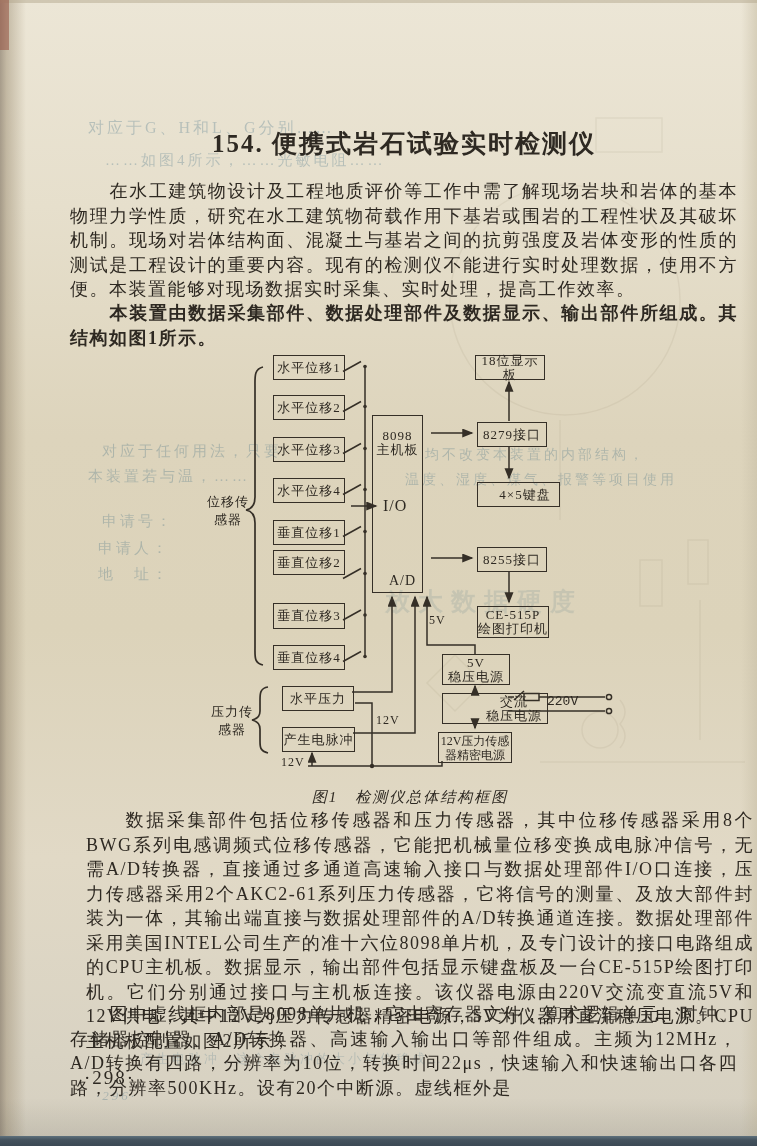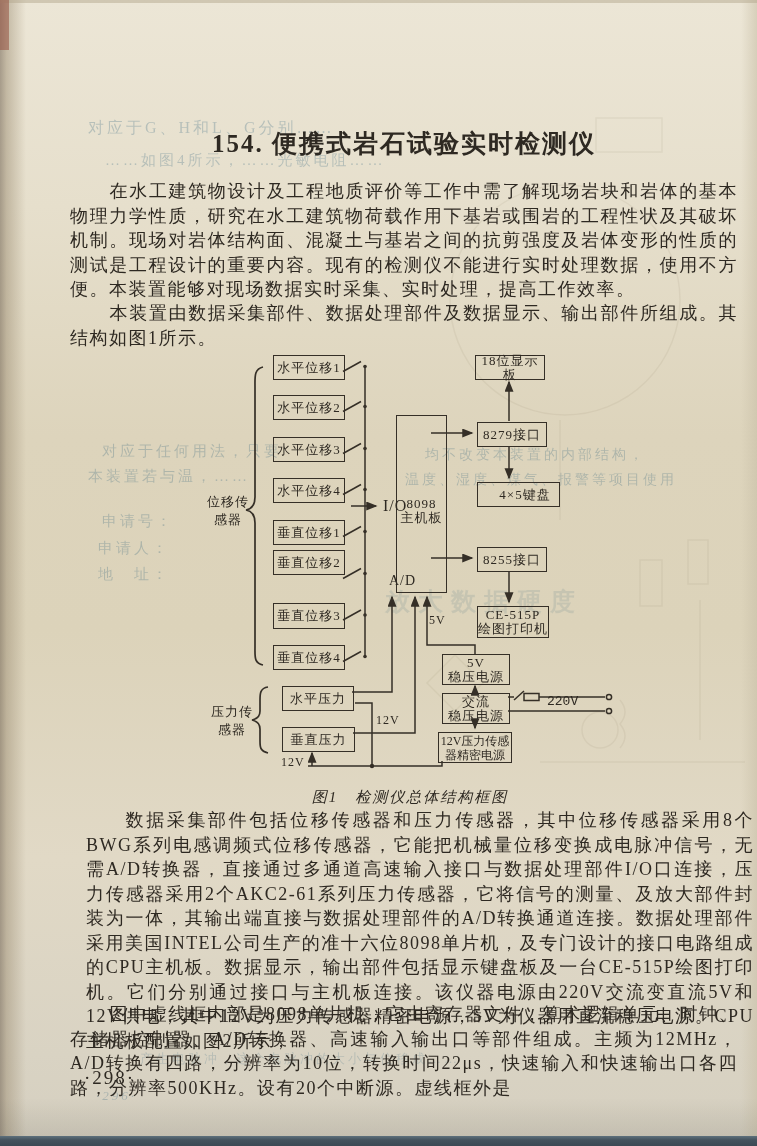--- a/index.html
+++ b/index.html
@@ -71,21 +71,21 @@
     <circle cx="600" cy="730" r="18"></circle>
     <path d="M620,700 q10,12 0,24 q10,12 0,24"></path>
     <line x1="560" y1="420" x2="560" y2="520"></line>
     <rect x="596" y="118" width="66" height="34"></rect>
   </g>
 </svg>
 
 <div class="title">154. 便携式岩石试验实时检测仪</div>
 
 <div class="para indent" style="top:179px;">在水工建筑物设计及工程地质评价等工作中需了解现场岩块和岩体的基本物理力学性质，研究在水工建筑物荷载作用下基岩或围岩的工程性状及其破坏机制。现场对岩体结构面、混凝土与基岩之间的抗剪强度及岩体变形的性质的测试是工程设计的重要内容。现有的检测仪不能进行实时处理数据，使用不方便。本装置能够对现场数据实时采集、实时处理，提高工作效率。</div>
-<div class="para indent" style="top:301px;">本装置由数据采集部件、数据处理部件及数据显示、输出部件所组成。其结构如图1所示。</div>
+<div class="para indent" style="top:301px;font-weight:bold;">本装置由数据采集部件、数据处理部件及数据显示、输出部件所组成。其结构如图1所示。</div>
 <div class="para indent" style="top:808px;margin-left:16px;">数据采集部件包括位移传感器和压力传感器，其中位移传感器采用8个BWG系列电感调频式位移传感器，它能把机械量位移变换成电脉冲信号，无需A/D转换器，直接通过多通道高速输入接口与数据处理部件I/O口连接，压力传感器采用2个AKC2-61系列压力传感器，它将信号的测量、及放大部件封装为一体，其输出端直接与数据处理部件的A/D转换通道连接。数据处理部件采用美国INTEL公司生产的准十六位8098单片机，及专门设计的接口电路组成的CPU主机板。数据显示，输出部件包括显示键盘板及一台CE-515P绘图打印机。它们分别通过接口与主机板连接。该仪器电源由220V交流变直流5V和12V供电，其中12V为压力传感器精密电源，5V为仪器用直流稳压电源。CPU主机板配置如图2所示，</div>
 <div class="para indent" style="top:1002px;">图中虚线框内部是8098单片机，它由寄存器文件，算术逻辑单元、时钟、存储器控制器、A/D转换器、高速输入输出口等部件组成。主频为12MHz，A/D转换有四路，分辨率为10位，转换时间22μs，快速输入和快速输出口各四路，分辨率500KHz。设有20个中断源。虚线框外是</div>
 
 <div class="figure">
 
   <svg class="wires" width="480" height="470" viewBox="0 0 480 470">
     <defs>
       <marker id="ar" markerWidth="9" markerHeight="8" refX="6.5" refY="3" orient="auto">
         <path d="M0,0 L7.5,3 L0,6 Z" fill="#352f27"></path>
       </marker>
@@ -152,23 +152,23 @@
 
   <div class="fbox" style="left:93px;top:10px;width:70px;height:23px;">水平位移1</div>
   <div class="fbox" style="left:93px;top:50px;width:70px;height:23px;">水平位移2</div>
   <div class="fbox" style="left:93px;top:92px;width:70px;height:23px;">水平位移3</div>
   <div class="fbox" style="left:93px;top:133px;width:70px;height:23px;">水平位移4</div>
   <div class="fbox" style="left:93px;top:175px;width:70px;height:23px;">垂直位移1</div>
   <div class="fbox" style="left:93px;top:205px;width:70px;height:23px;">垂直位移2</div>
   <div class="fbox" style="left:93px;top:258px;width:70px;height:24px;">垂直位移3</div>
   <div class="fbox" style="left:93px;top:300px;width:70px;height:23px;">垂直位移4</div>
   <div class="fbox" style="left:102px;top:341px;width:70px;height:23px;">水平压力</div>
-  <div class="fbox" style="left:102px;top:382px;width:71px;height:23px;">垂直压力</div>
-
-  <div class="fbox cpu" style="left:216px;top:70px;width:51px;height:178px;align-items:center;">
+  <div class="fbox" style="left:102px;top:382px;width:71px;height:23px;">产生电脉冲</div>
+
+  <div class="fbox cpu" style="left:192px;top:70px;width:51px;height:178px;">
     <span class="two">
       <span class="two">8098</span>
       <span class="two">主机板</span>
     </span>
   </div>
   <div class="flabel" style="left:203px;top:152px;font-size:16px;">I/O</div>
   <div class="flabel" style="left:209px;top:228px;font-size:14px;">A/D</div>
 
   <div class="fbox" style="left:295px;top:10px;width:68px;height:23px;">18位显示板</div>
   <div class="fbox" style="left:297px;top:77px;width:68px;height:23px;">8279接口</div>
@@ -179,21 +179,21 @@
       <span class="two">CE-515P</span>
       <span class="two">绘图打印机</span>
     </span>
   </div>
   <div class="fbox" style="left:262px;top:309px;width:66px;height:29px;">
     <span class="two">
       <span class="two">5V</span>
       <span class="two">稳压电源</span>
     </span>
   </div>
-  <div class="fbox" style="left:262px;top:348px;width:66px;height:29px;">
+  <div class="fbox" style="left:262px;top:348px;width:66px;height:29px;padding-left:38px;">
     <span class="two">
       <span class="two">交流</span>
       <span class="two">稳压电源</span>
     </span>
   </div>
   <div class="fbox" style="left:258px;top:387px;width:72px;height:29px;font-size:12px;letter-spacing:0;">
     <span class="two">
       <span class="two">12V压力传感</span>
       <span class="two">器精密电源</span>
     </span>

